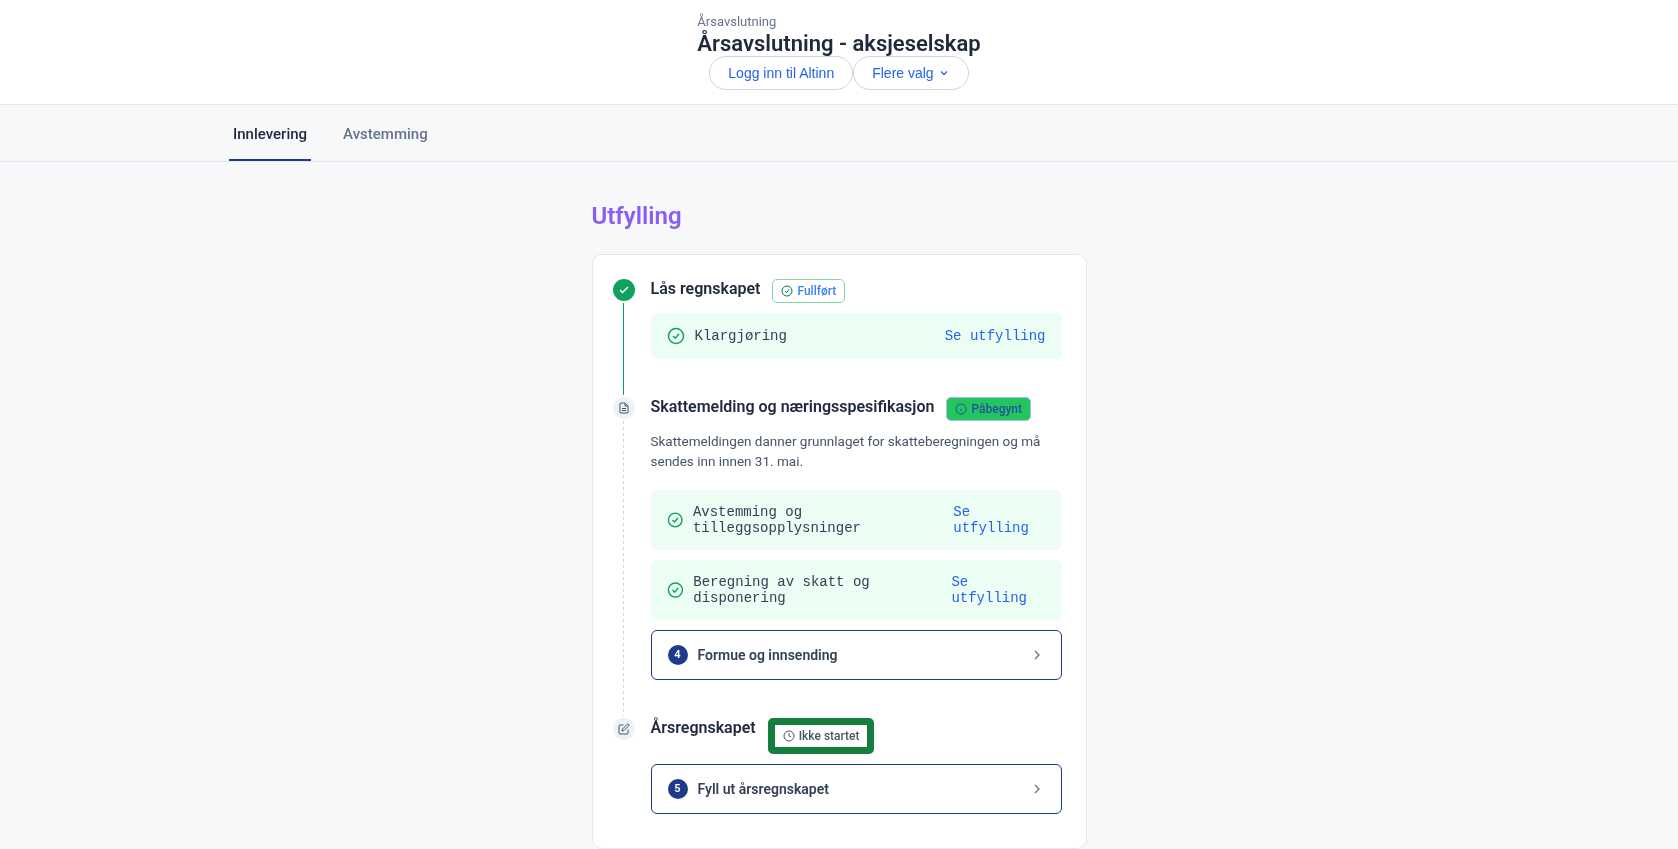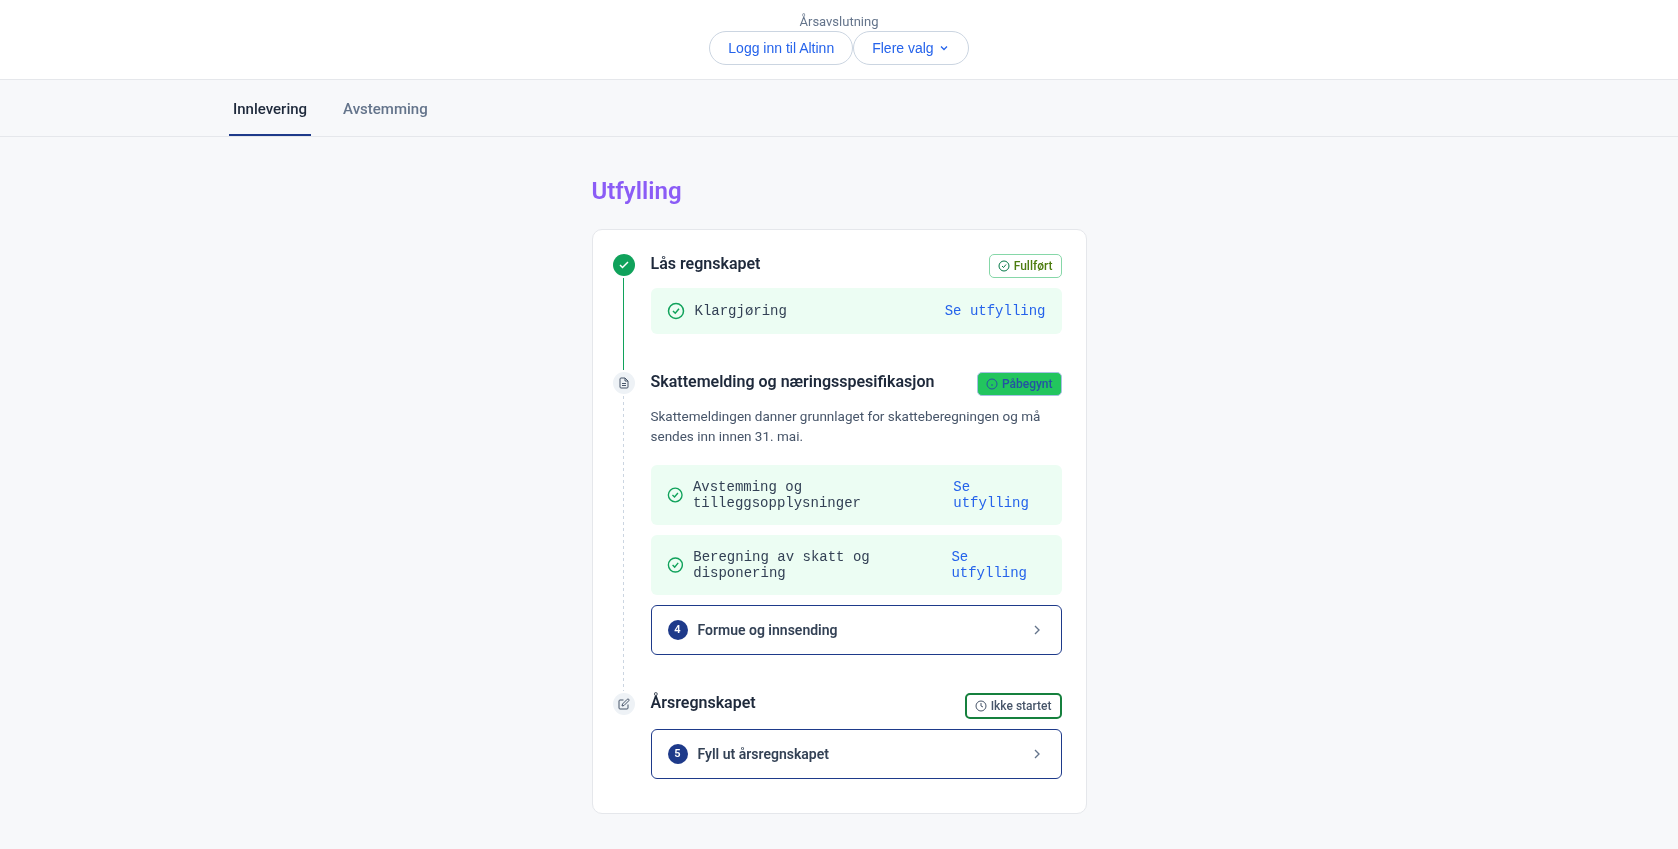--- a/index.html
+++ b/index.html
@@ -135,52 +135,51 @@
 }
 .step-body {
   flex: 1;
   padding-bottom: 28px;
 }
 .step:last-child .step-body {
   padding-bottom: 0;
 }
 .step-header {
   display: flex;
-  justify-content: space-between;
   align-items: flex-start;
+  gap: 12px;
   margin-bottom: 10px;
 }
 .step-title {
   font-size: 16px;
   font-weight: 600;
   color: #1e293b;
 }
 .badge {
   border-radius: 5px;
   padding: 4px 8px;
   font-size: 12px;
   display: flex;
   align-items: center;
   gap: 4px;
   white-space: nowrap;
   font-weight: 500;
 }
 .badge.success {
   border: 1px solid #86d7a8;
-  color: #4d7c0f;
-  background: #fff;
-  margin-left: 32px;
+  color: #3b82f6;
+  background: #fff;
 }
 .badge.info {
   border: 1px solid #a7c0e4;
   color: #2452a3;
   background: #22c55e;
 }
 .badge.muted {
-  border: 2px solid #15803d;
+  border: 7px solid #15803d;
   color: #475569;
   background: #fff;
 }
 .step-desc {
   font-size: 13.5px;
   color: #475569;
   line-height: 1.5;
   margin-bottom: 18px;
 }
 .substep {
@@ -235,20 +234,21 @@
   height: 18px;
 }
 svg { display: block; }
 </style>
 </head>
 <body>
 
 <div class="header">
   <div class="header-left">
     <div class="breadcrumb">Årsavslutning</div>
+    <div class="page-title">Årsavslutning - aksjeselskap</div>
   </div>
   <div class="header-actions">
     <button class="btn-outline">
       <span>Logg inn til Altinn</span>
     </button>
     <button class="btn-outline">
       <span>Flere valg</span>
       <svg width="12" height="12" viewBox="0 0 24 24" fill="none" stroke="#2563eb" stroke-width="2.5">
           <polyline points="6 9 12 15 18 9"></polyline>
         </svg>

